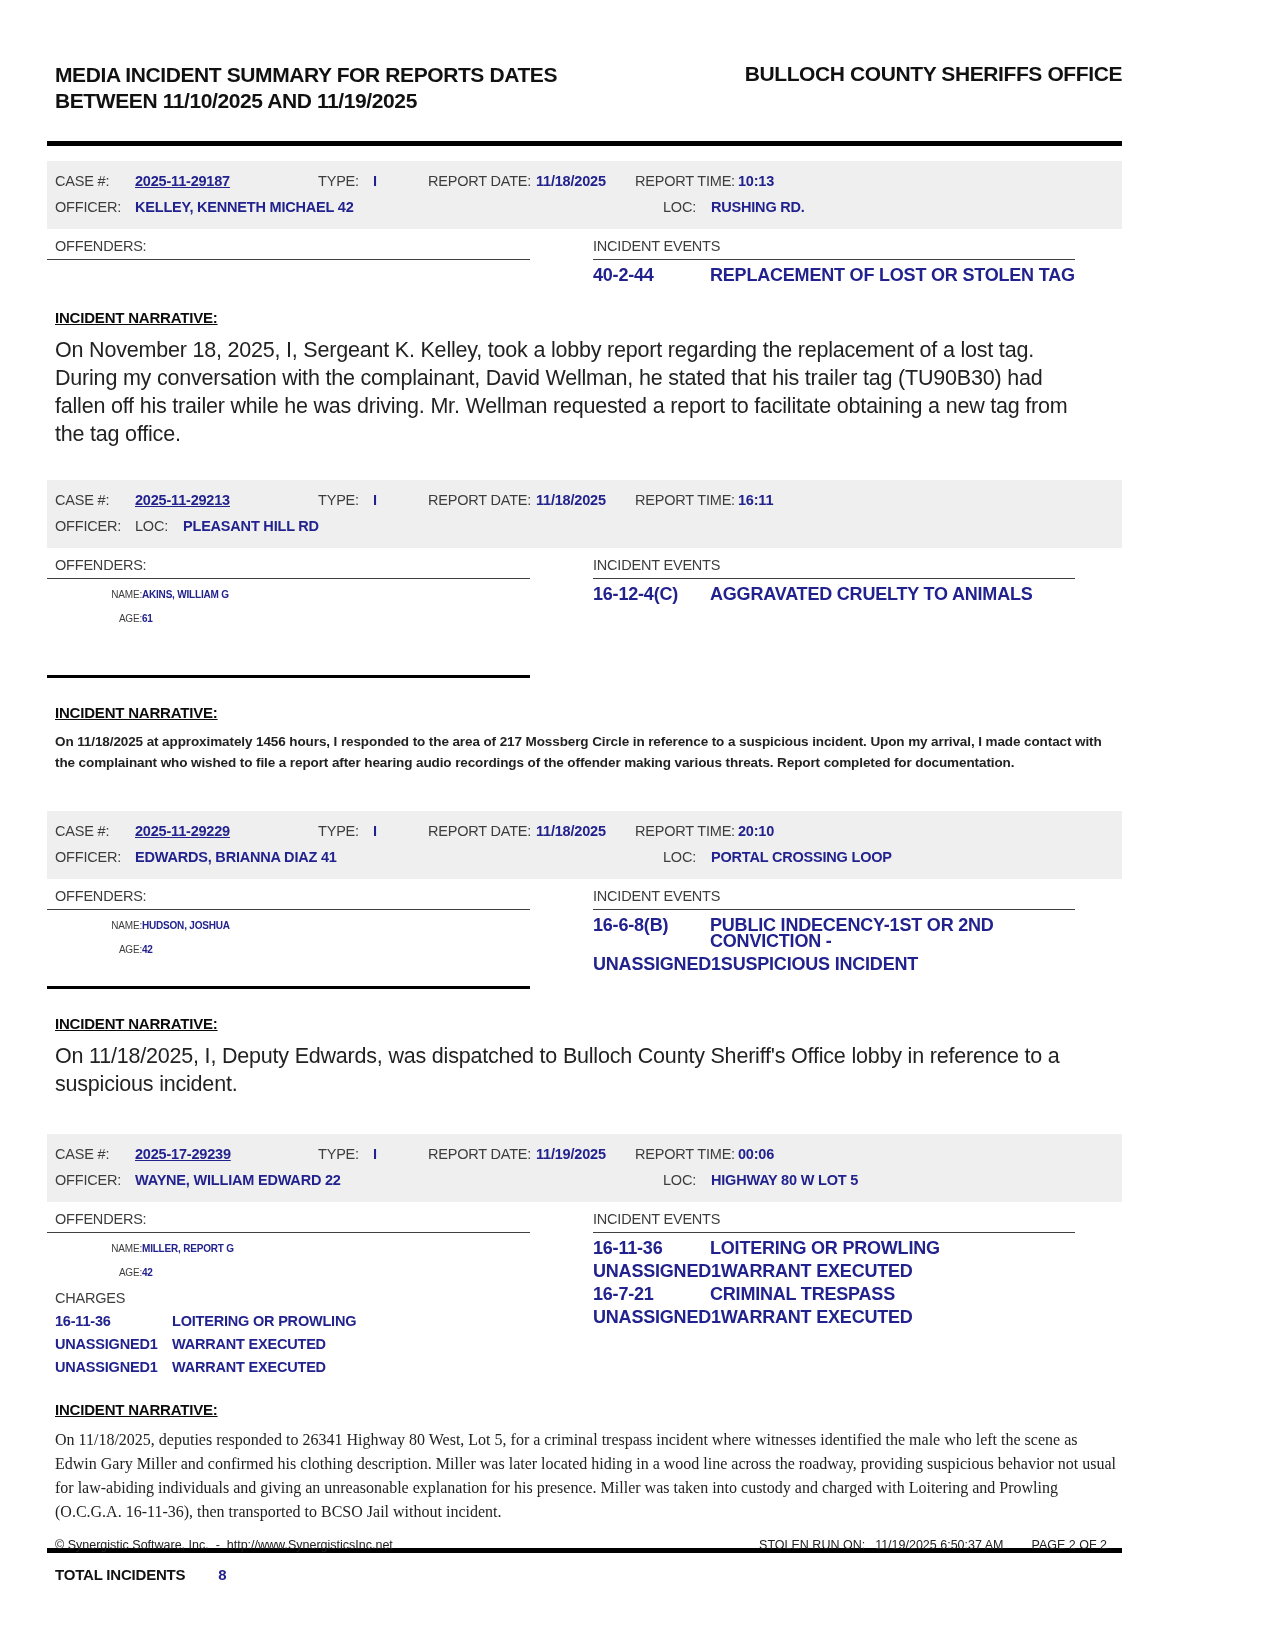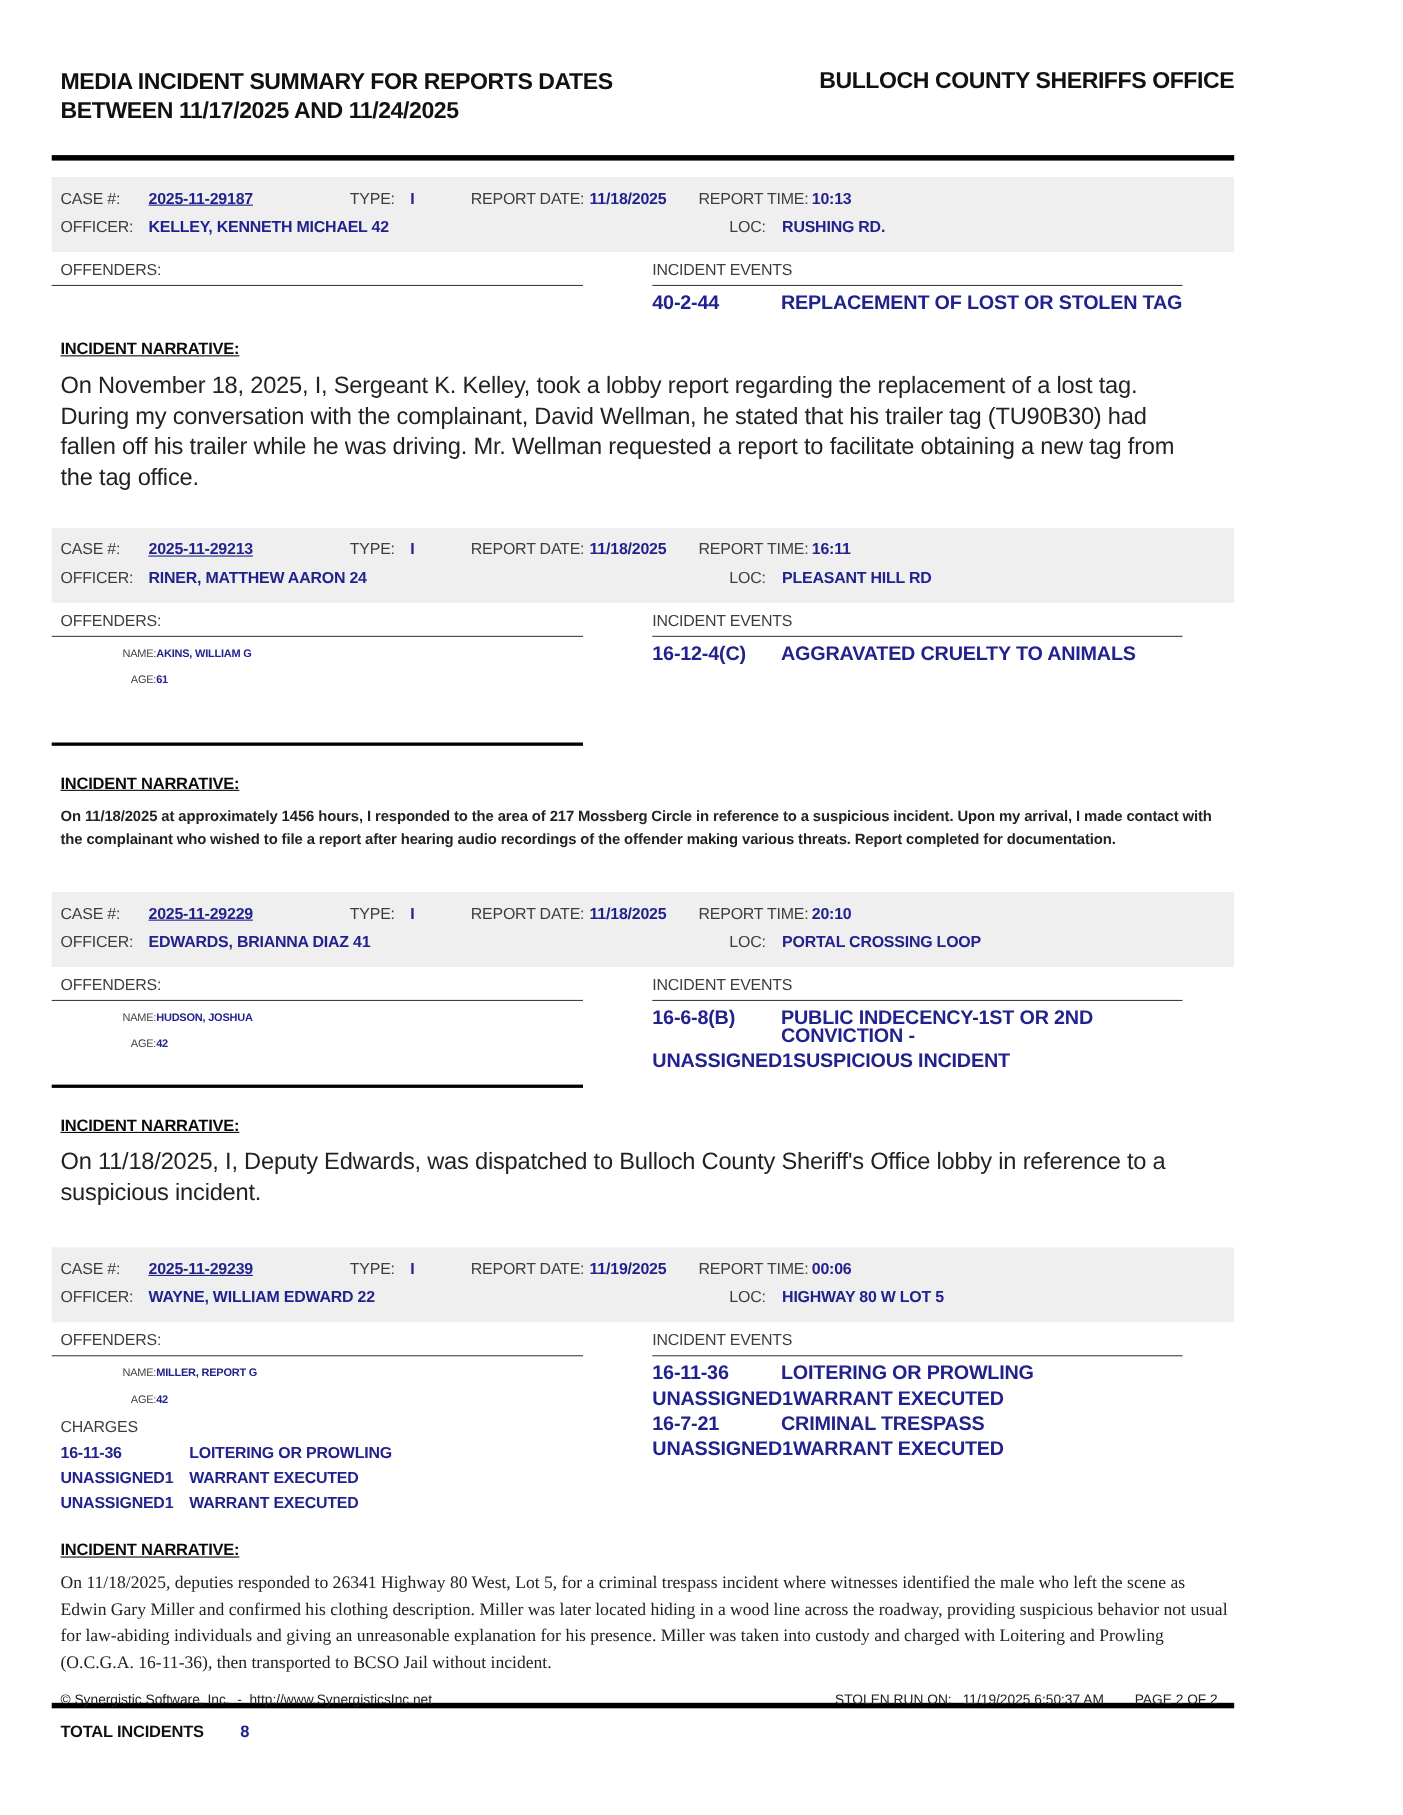--- a/index.html
+++ b/index.html
@@ -79,21 +79,21 @@
   .footer .f-page{margin-left:28px;}
 </style>
 </head>
 <body>
 
 <div class="page">
   <div class="content">
 
     <div class="titlebar">
       <div class="title-left">MEDIA INCIDENT SUMMARY FOR REPORTS DATES
-BETWEEN 11/17/2025 AND 11/24/2025</div>
+BETWEEN 11/10/2025 AND 11/19/2025</div>
       <div class="title-right">BULLOCH COUNTY SHERIFFS OFFICE</div>
     </div>
     <div class="rule-thick"></div>
 
     <section style="margin-top:15px;">
       <div class="case-head">
         <div class="ch-row">
           <span class="lbl w-l1">CASE #:</span>
           <a class="val w-caseval">2025-11-29187</a>
           <span class="lbl w-typelbl">TYPE:</span>
@@ -137,21 +137,20 @@
           <a class="val w-caseval">2025-11-29213</a>
           <span class="lbl w-typelbl">TYPE:</span>
           <span class="val w-typeval">I</span>
           <span class="lbl w-rdlbl">REPORT DATE:</span>
           <span class="val w-rdval">11/18/2025</span>
           <span class="lbl w-rtlbl">REPORT TIME:</span>
           <span class="val">16:11</span>
         </div>
         <div class="ch-row">
           <span class="lbl w-l1">OFFICER:</span>
-          <span class="val w-officer">RINER, MATTHEW AARON 24</span>
           <span class="lbl w-loclbl">LOC:</span>
           <span class="val">PLEASANT HILL RD</span>
         </div>
       </div>
       <div class="cols">
         <div class="col-left">
           <div class="col-head">OFFENDERS:</div>
           <div class="off-row">
             <span class="olbl">NAME:</span>
             <span class="oval">AKINS, WILLIAM G</span>
@@ -230,21 +229,21 @@
         </div>
       </div>
       <div class="narr-head">INCIDENT NARRATIVE:</div>
       <p class="narr-text narr-large">On 11/18/2025, I, Deputy Edwards, was dispatched to Bulloch County Sheriff's Office lobby in reference to a suspicious incident.</p>
     </section>
 
     <section class="sect-case4">
       <div class="case-head">
         <div class="ch-row">
           <span class="lbl w-l1">CASE #:</span>
-          <a class="val w-caseval">2025-11-29239</a>
+          <a class="val w-caseval">2025-17-29239</a>
           <span class="lbl w-typelbl">TYPE:</span>
           <span class="val w-typeval">I</span>
           <span class="lbl w-rdlbl">REPORT DATE:</span>
           <span class="val w-rdval">11/19/2025</span>
           <span class="lbl w-rtlbl">REPORT TIME:</span>
           <span class="val">00:06</span>
         </div>
         <div class="ch-row">
           <span class="lbl w-l1">OFFICER:</span>
           <span class="val w-officer">WAYNE, WILLIAM EDWARD 22</span>

